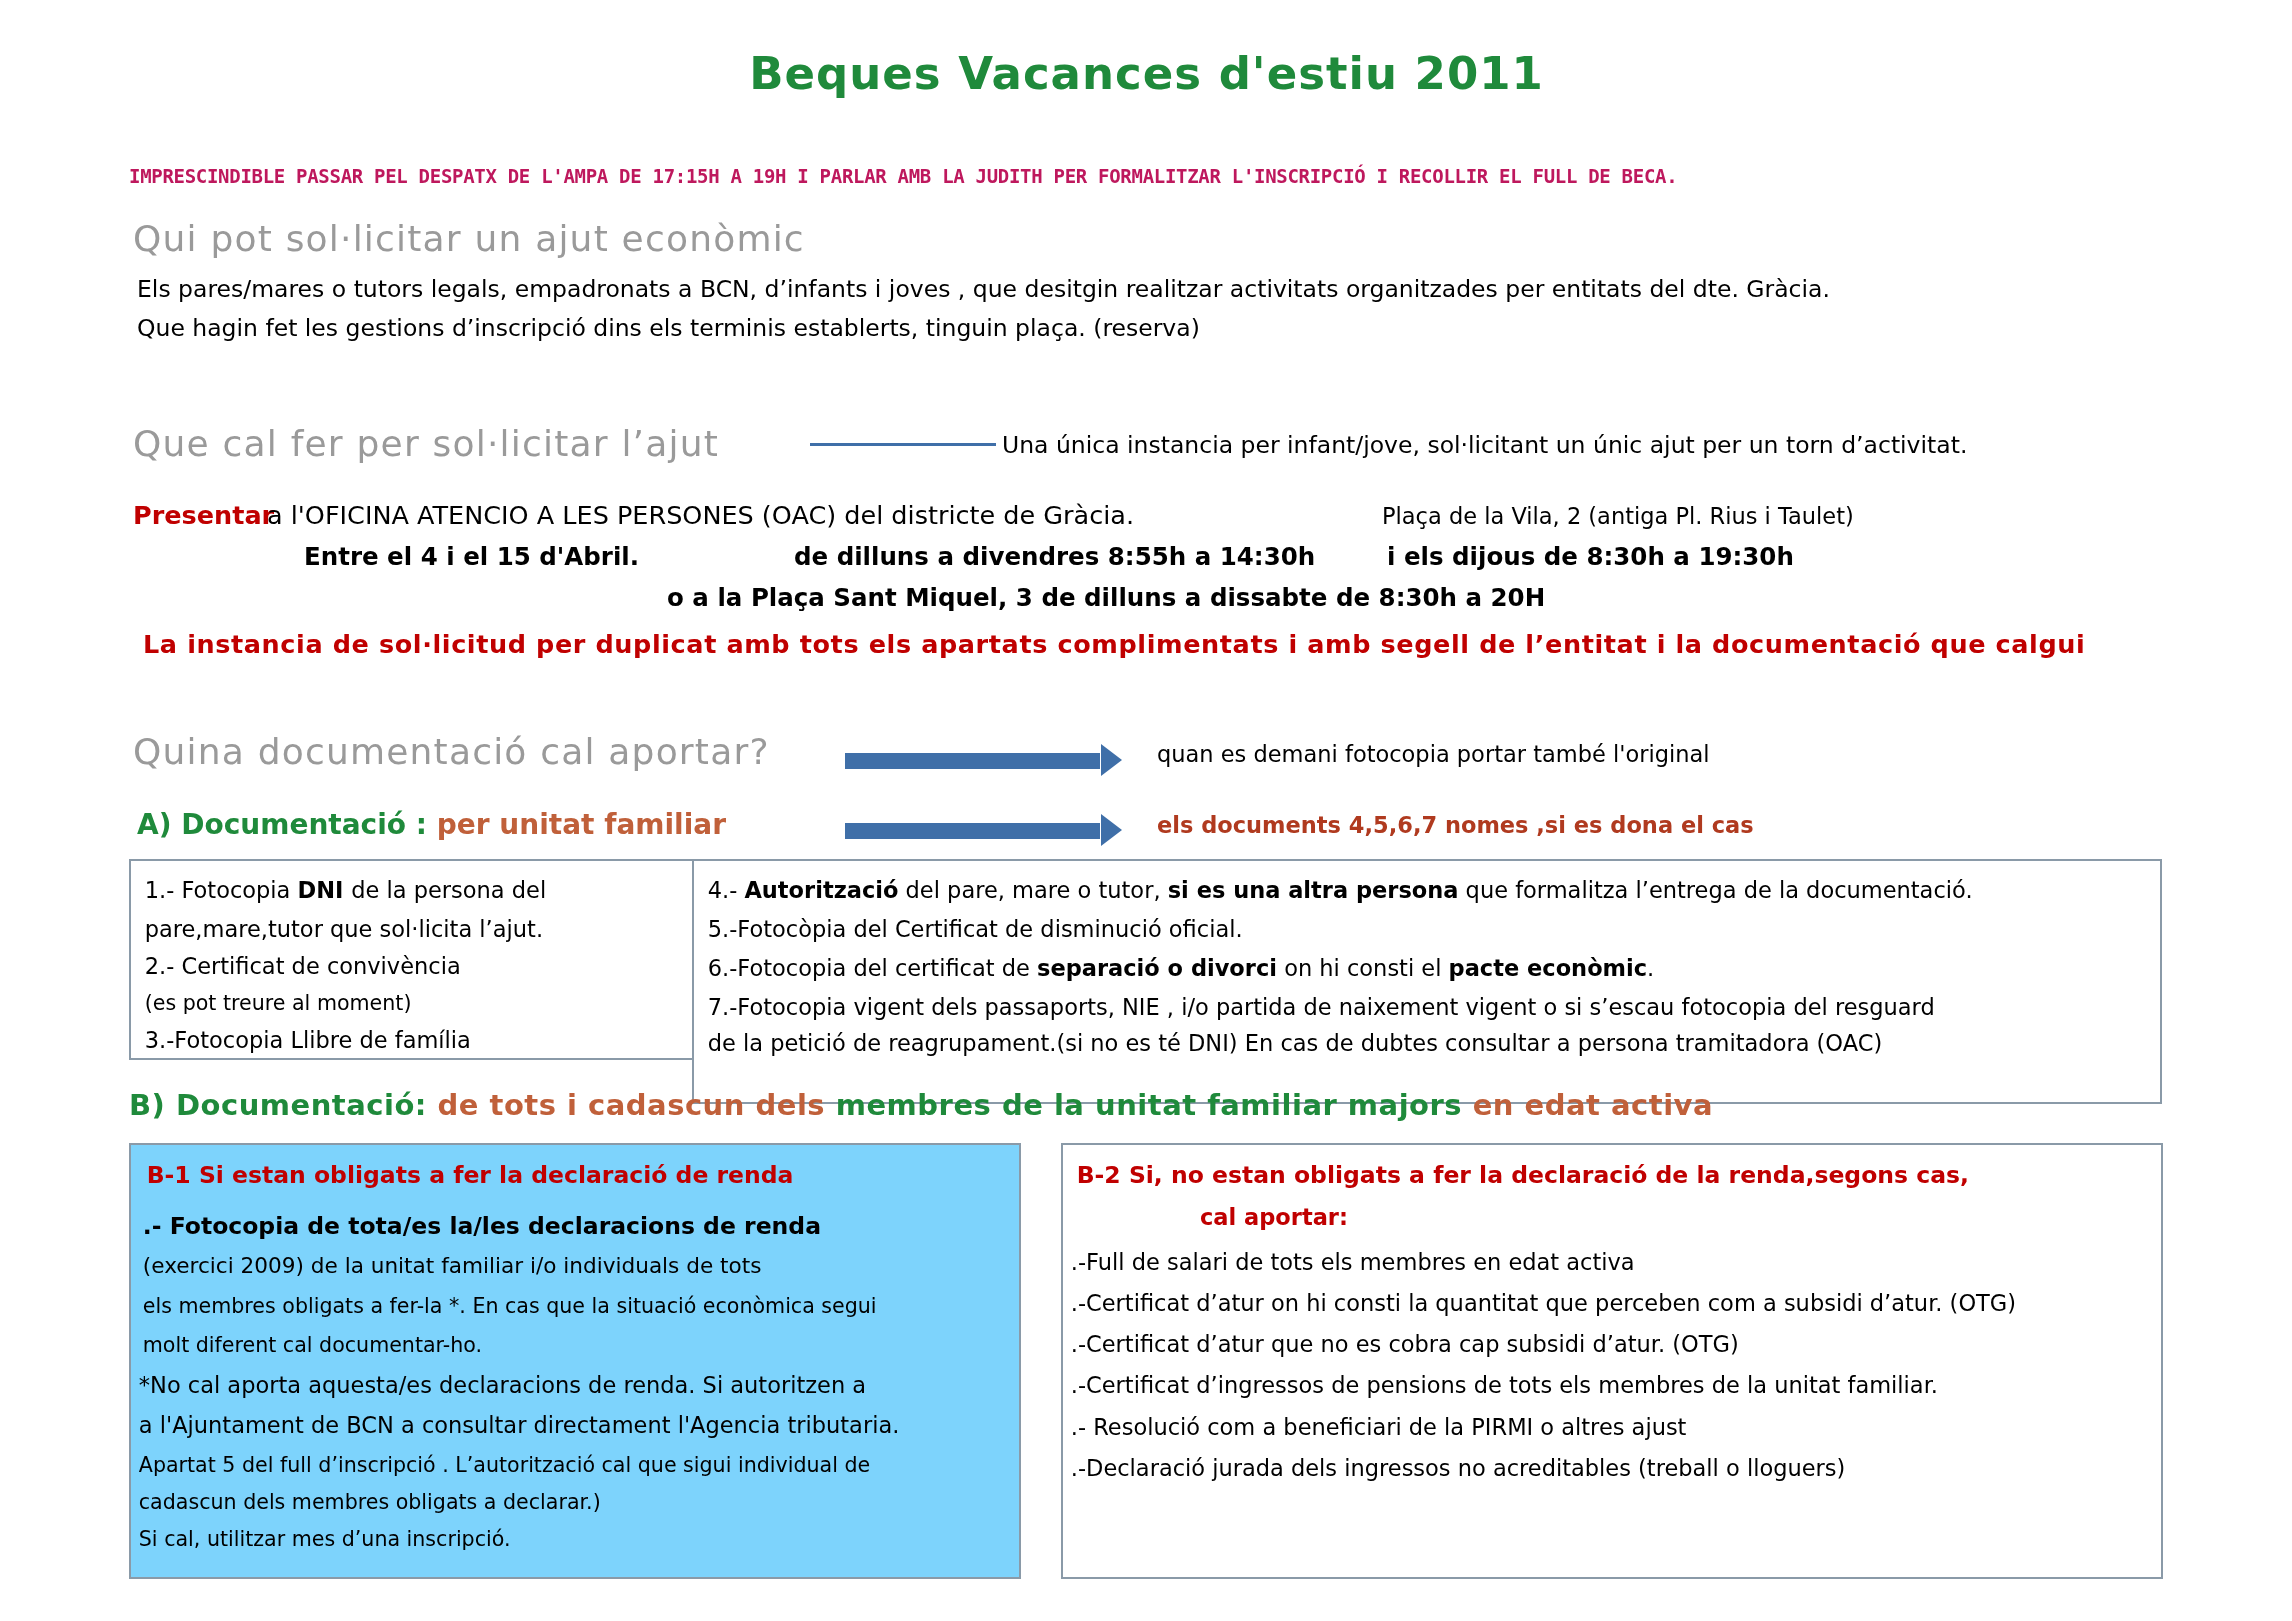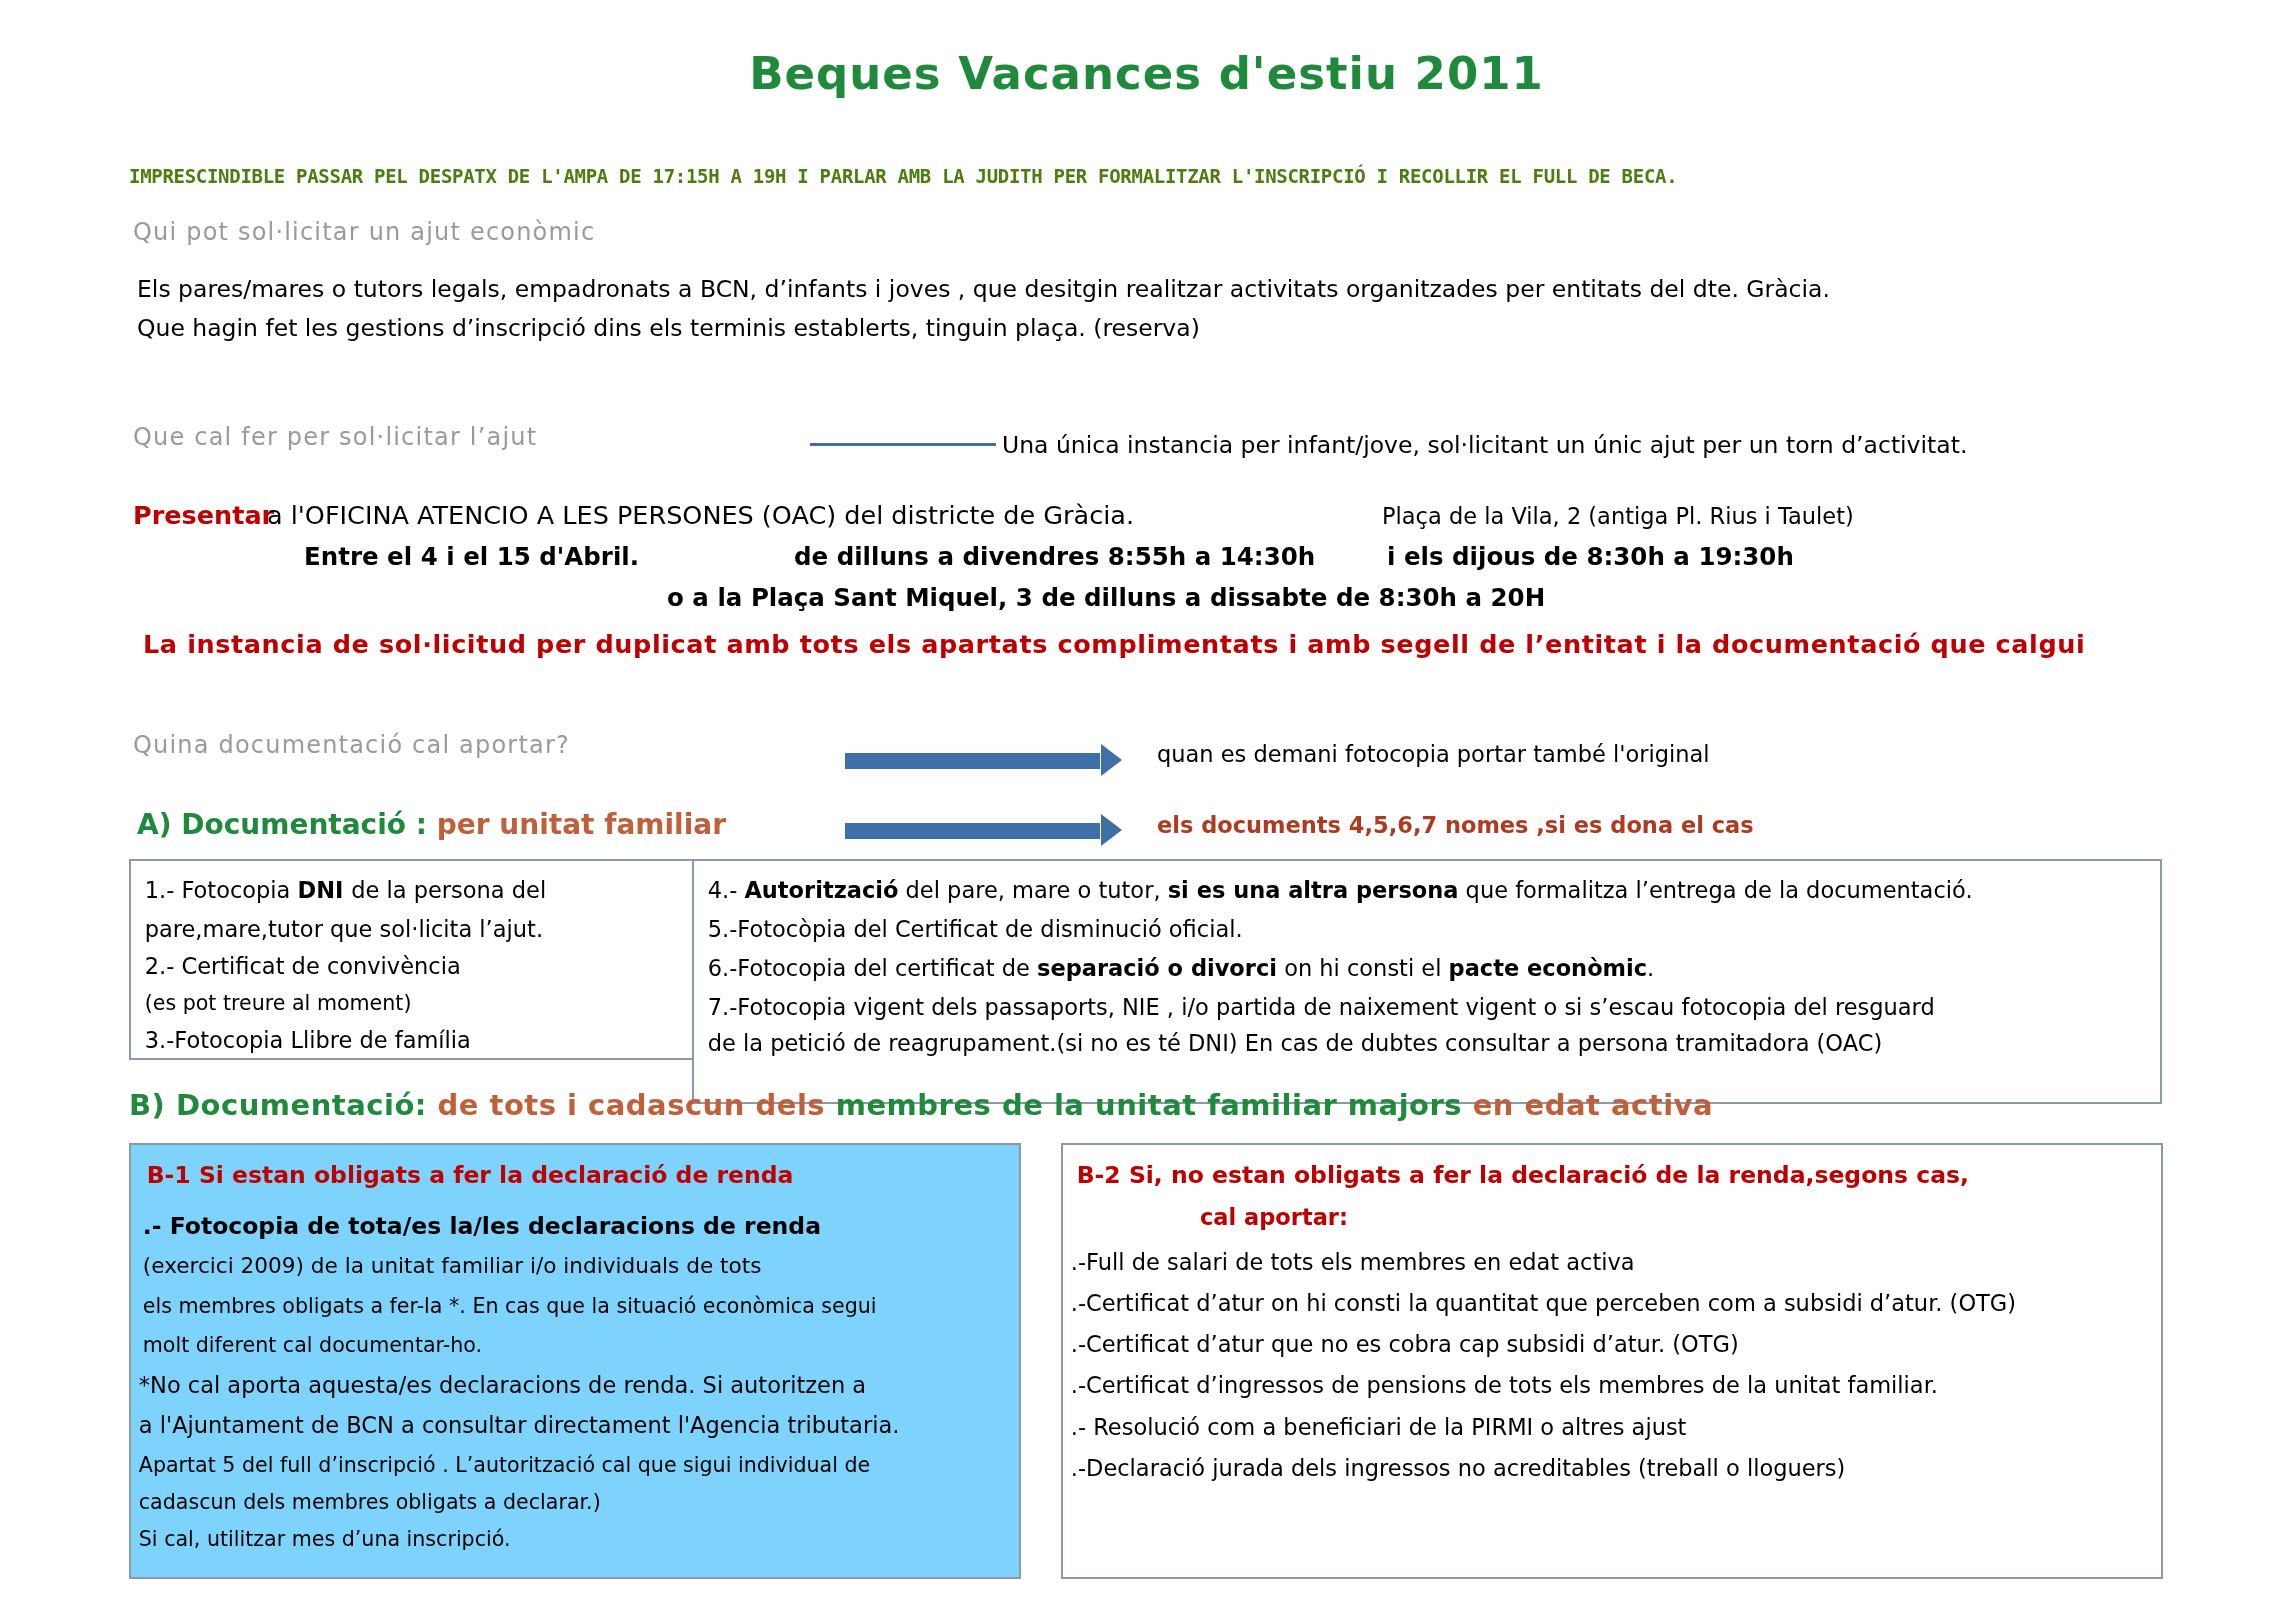--- a/index.html
+++ b/index.html
@@ -39,29 +39,29 @@
   }
 
   
   .notice {
     position: absolute;
     left: 129px; top: 165px;
     width: 2029px;
     font-family: "DejaVu Sans Mono", monospace;
     font-size: 19px;
     font-weight: bold;
-    color: #4d7c0f;
+    color: #be185d;
     letter-spacing: -0.3px;
   }
 
   
   .sec-head {
     position: absolute;
     font-family: "DejaVu Sans", sans-serif;
-    font-size: 24px;
+    font-size: 36px;
     color: #9a9a9a;
     letter-spacing: 1.2px;
     white-space: nowrap;
   }
   #h1 { left: 133px; top: 218px; }
   #h2 { left: 133px; top: 423px; }
   #h3 { left: 133px; top: 731px; }
 
   .body-line {
     position: absolute;

